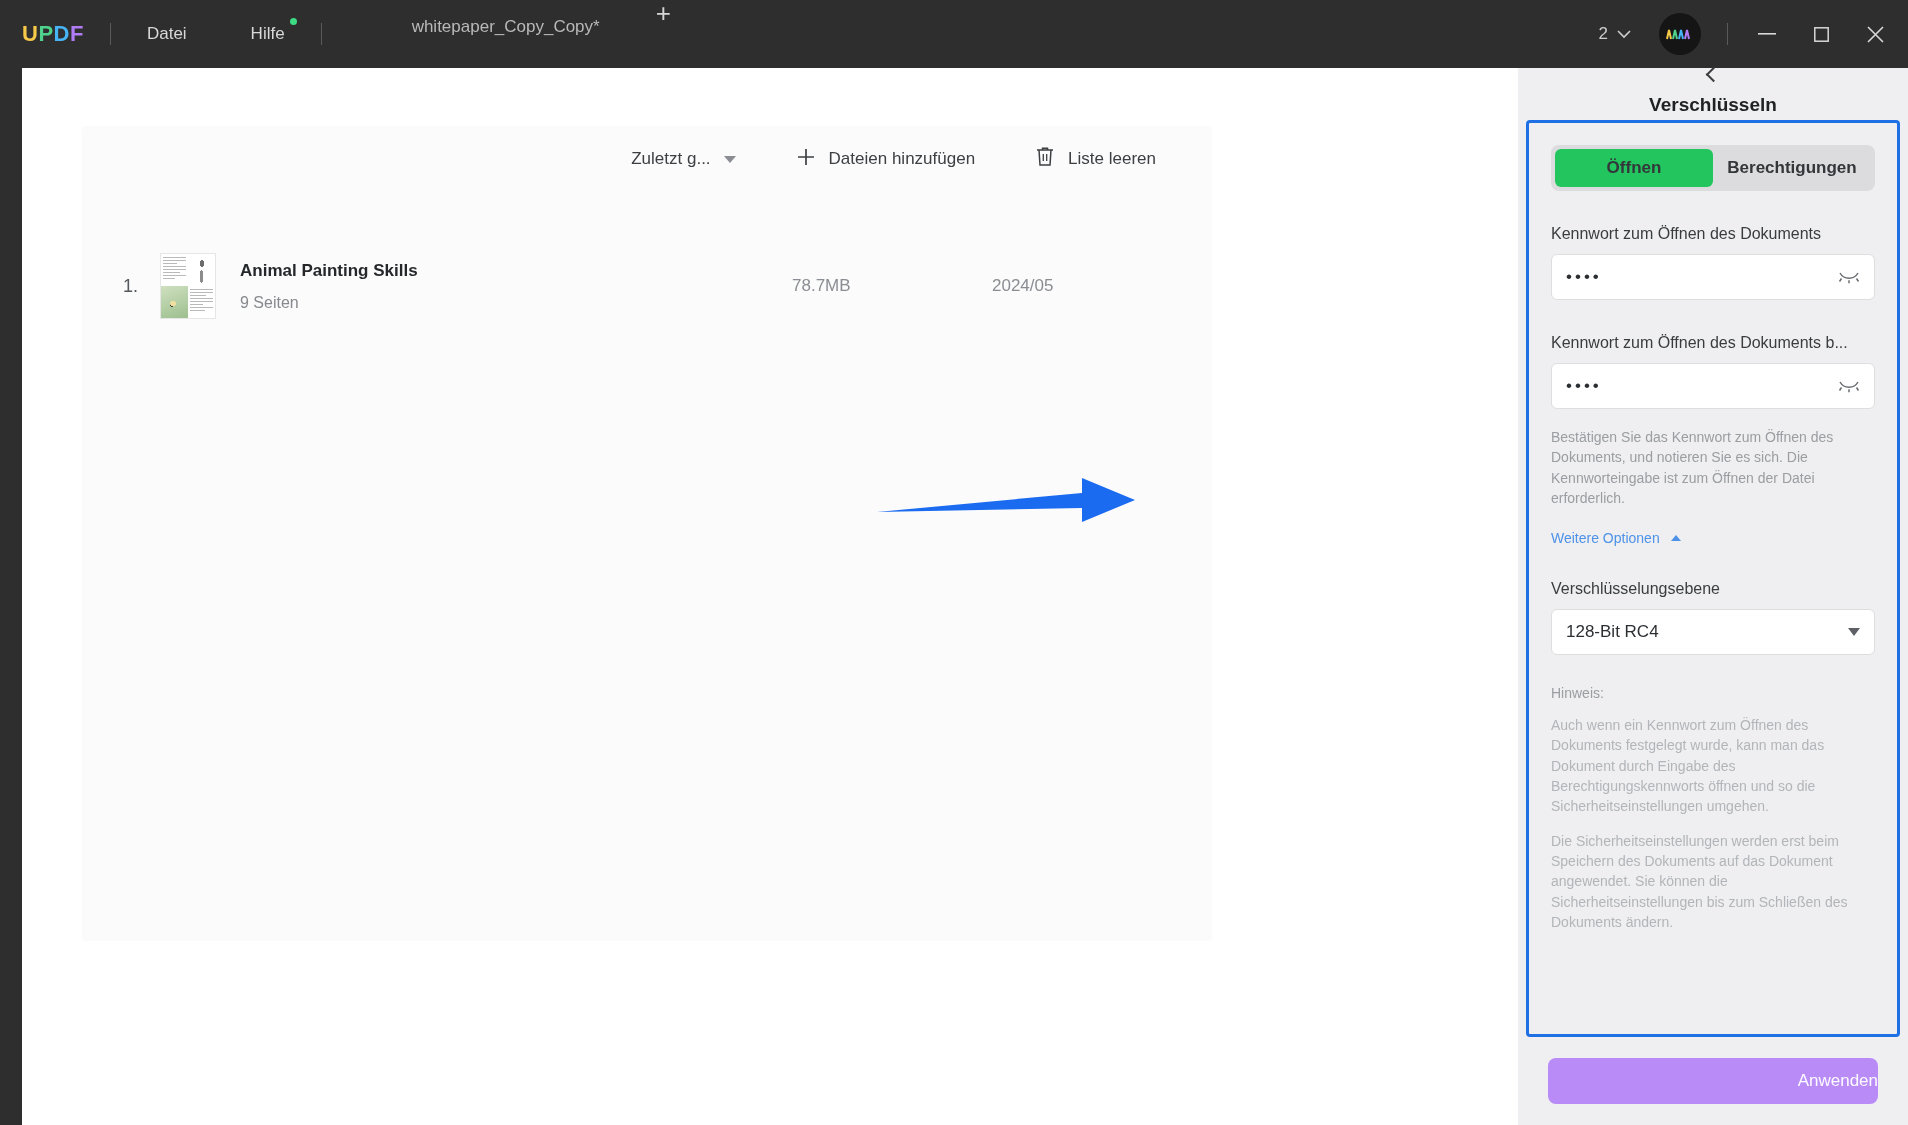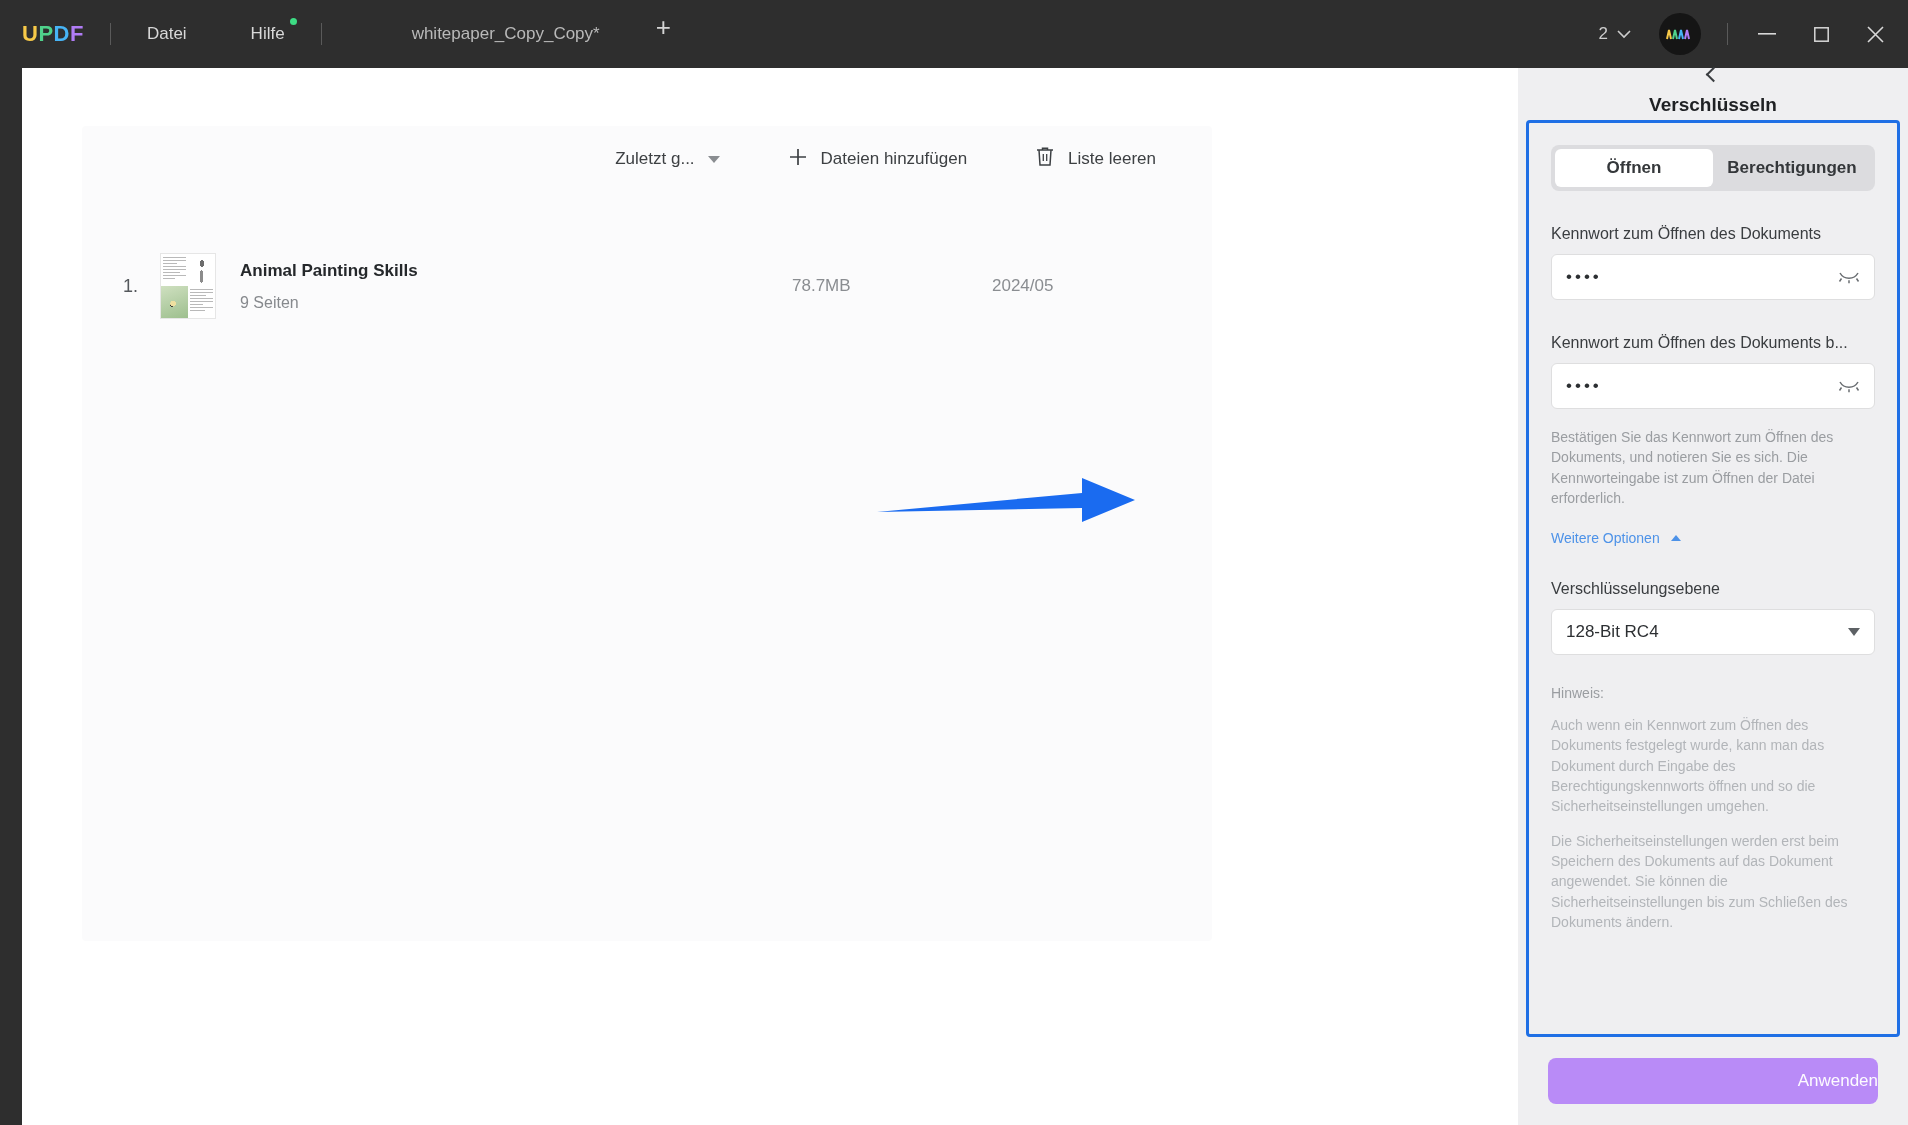--- a/index.html
+++ b/index.html
@@ -33,21 +33,21 @@
   .menu-item {
     color:#d8d8d8; font-size:17px; padding:4px 10px; position:relative;
     cursor:default;
   }
   .menu-item .dot {
     position:absolute; top:-2px; right:-2px;
     width:7px; height:7px; border-radius:50%; background:#3ddc84;
   }
 
   
-  .tabs { display:flex; align-items:center; height:68px; margin-left:30px; }
+  .tabs { display:flex; align-items:flex-start; height:68px; margin-left:30px; }
   .tab {
     height:54px; min-width:200px; padding:0 34px;
     display:flex; align-items:center; justify-content:center; gap:24px;
     color:#b9b9b9; font-size:17px; white-space:nowrap;
     border-radius:10px 10px 0 0;
   }
   .tab.active {
     background:#5c5c5c; color:#ffffff;
   }
   .tab .closex { font-size:19px; color:#cfcfcf; line-height:1; }
@@ -84,21 +84,21 @@
     position:relative; overflow:hidden;
   }
   .canvas-card {
     position:absolute; left:60px; top:58px; width:1130px; height:815px;
     background:#fbfbfc; border-radius:4px;
   }
 
   
   .list-toolbar {
     position:absolute; right:30px; top:8px;
-    display:flex; align-items:center; gap:16px; height:50px;
+    display:flex; align-items:center; gap:8px; height:50px;
   }
   .lt-btn {
     display:flex; align-items:center; gap:13px;
     color:#3d4043; font-size:17px; padding:0 26px; white-space:nowrap;
   }
   .caret-down {
     width:0;height:0;border-left:6px solid transparent;border-right:6px solid transparent;
     border-top:7px solid #8a8d91;
   }
 
@@ -159,21 +159,21 @@
     margin:0 8px; flex:1; border:3px solid #1f6fe5; border-radius:4px;
     padding:22px 22px 0 22px; overflow:hidden;
   }
   .seg {
     display:flex; background:#dcdcdf; border-radius:8px; padding:4px; height:46px;
   }
   .seg div {
     flex:1; display:flex; align-items:center; justify-content:center;
     font-size:17px; font-weight:bold; color:#34373a; border-radius:6px;
   }
-  .seg div.active { background:#ffffff; }
+  .seg div.active { background:#22c55e; }
   .fld-label { color:#3a3d40; font-size:16px; margin:34px 0 11px 0; white-space:nowrap;
                overflow:hidden; text-overflow:ellipsis; }
   .fld {
     height:46px; background:#fff; border:1px solid #dededf; border-radius:6px;
     display:flex; align-items:center; padding:0 14px;
   }
   .fld .dots { flex:1; color:#2c2f32; font-size:17px; letter-spacing:3px; }
   .helper { color:#9a9da1; font-size:14px; line-height:1.45; margin-top:18px; }
   .more-opt {
     margin-top:22px; display:flex; align-items:center; gap:11px;

